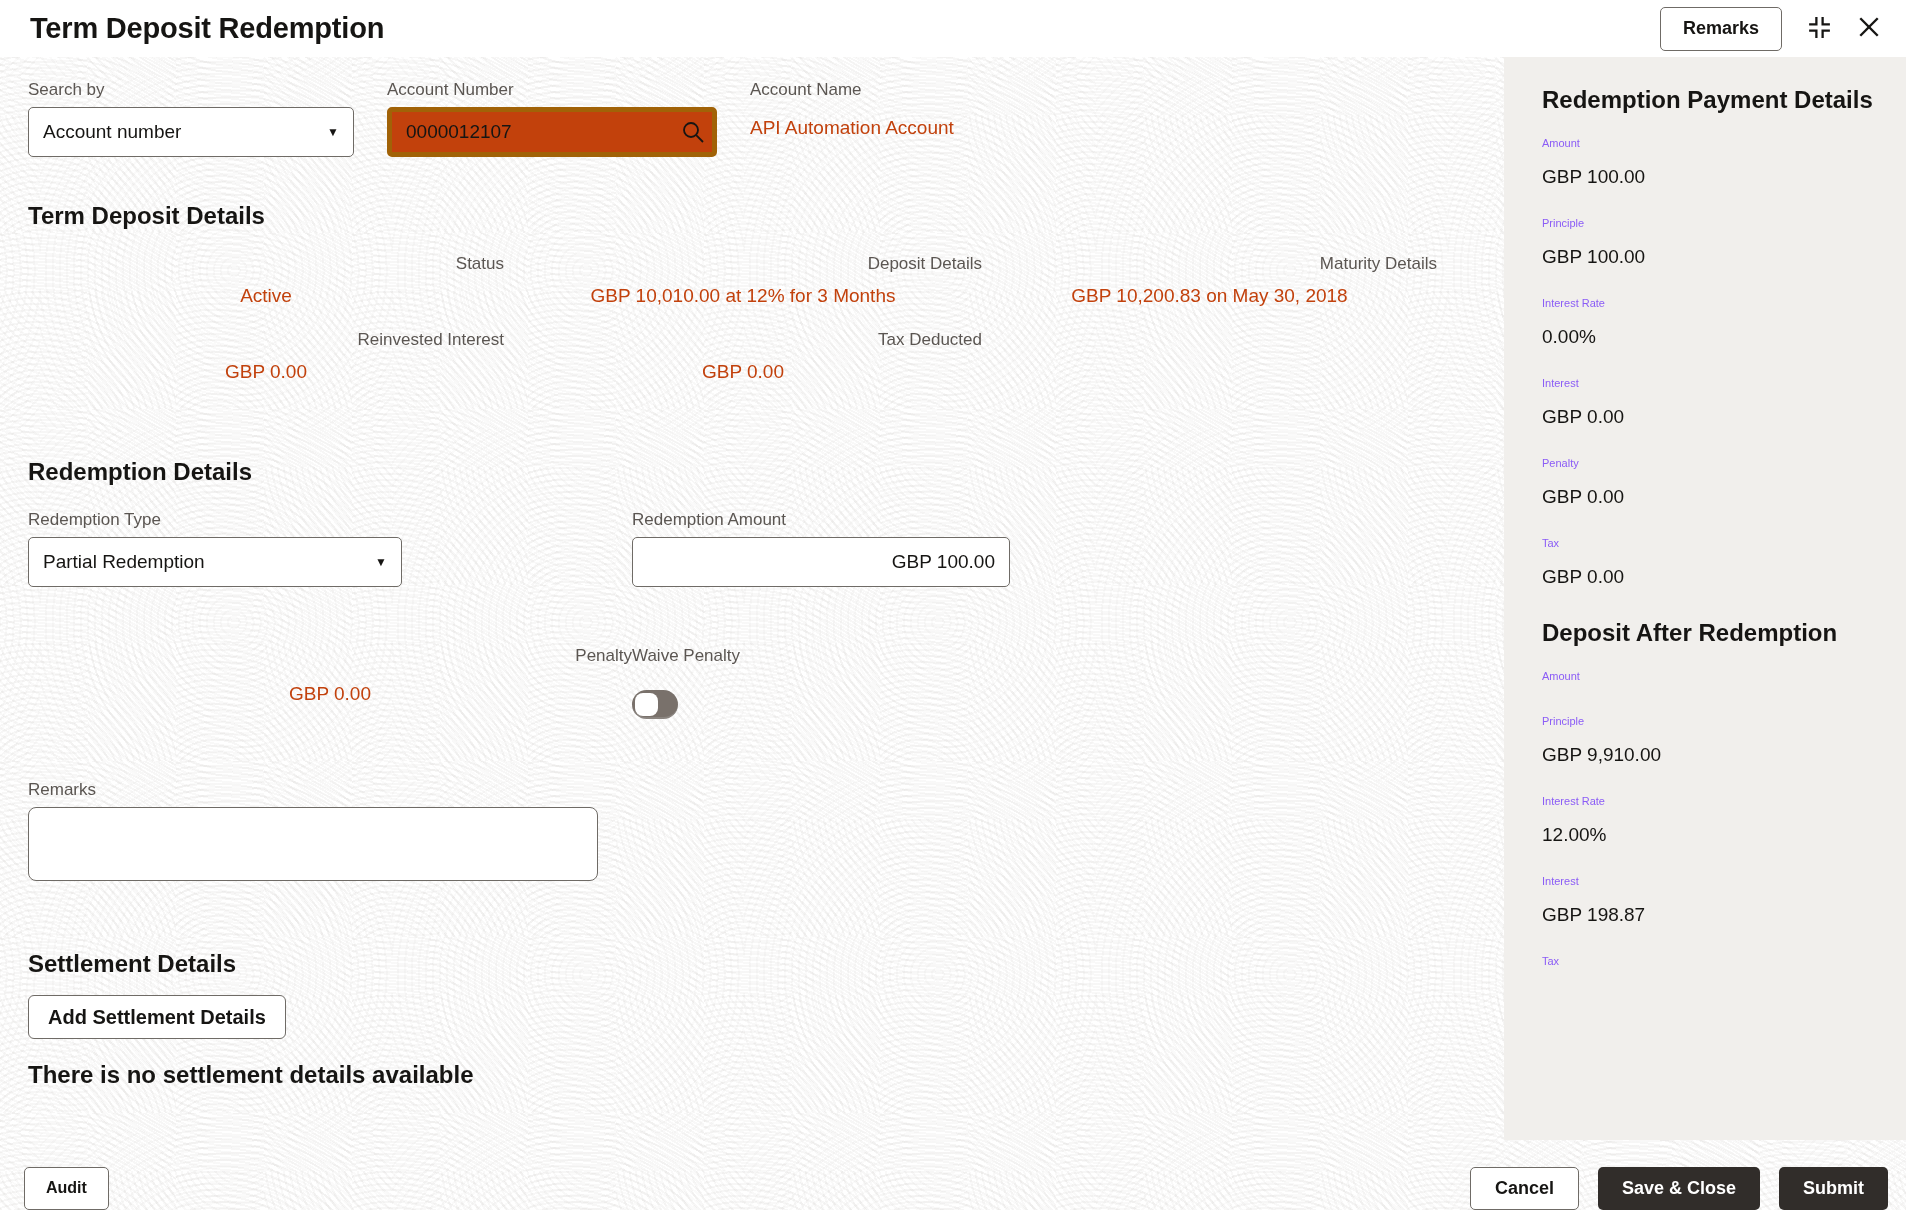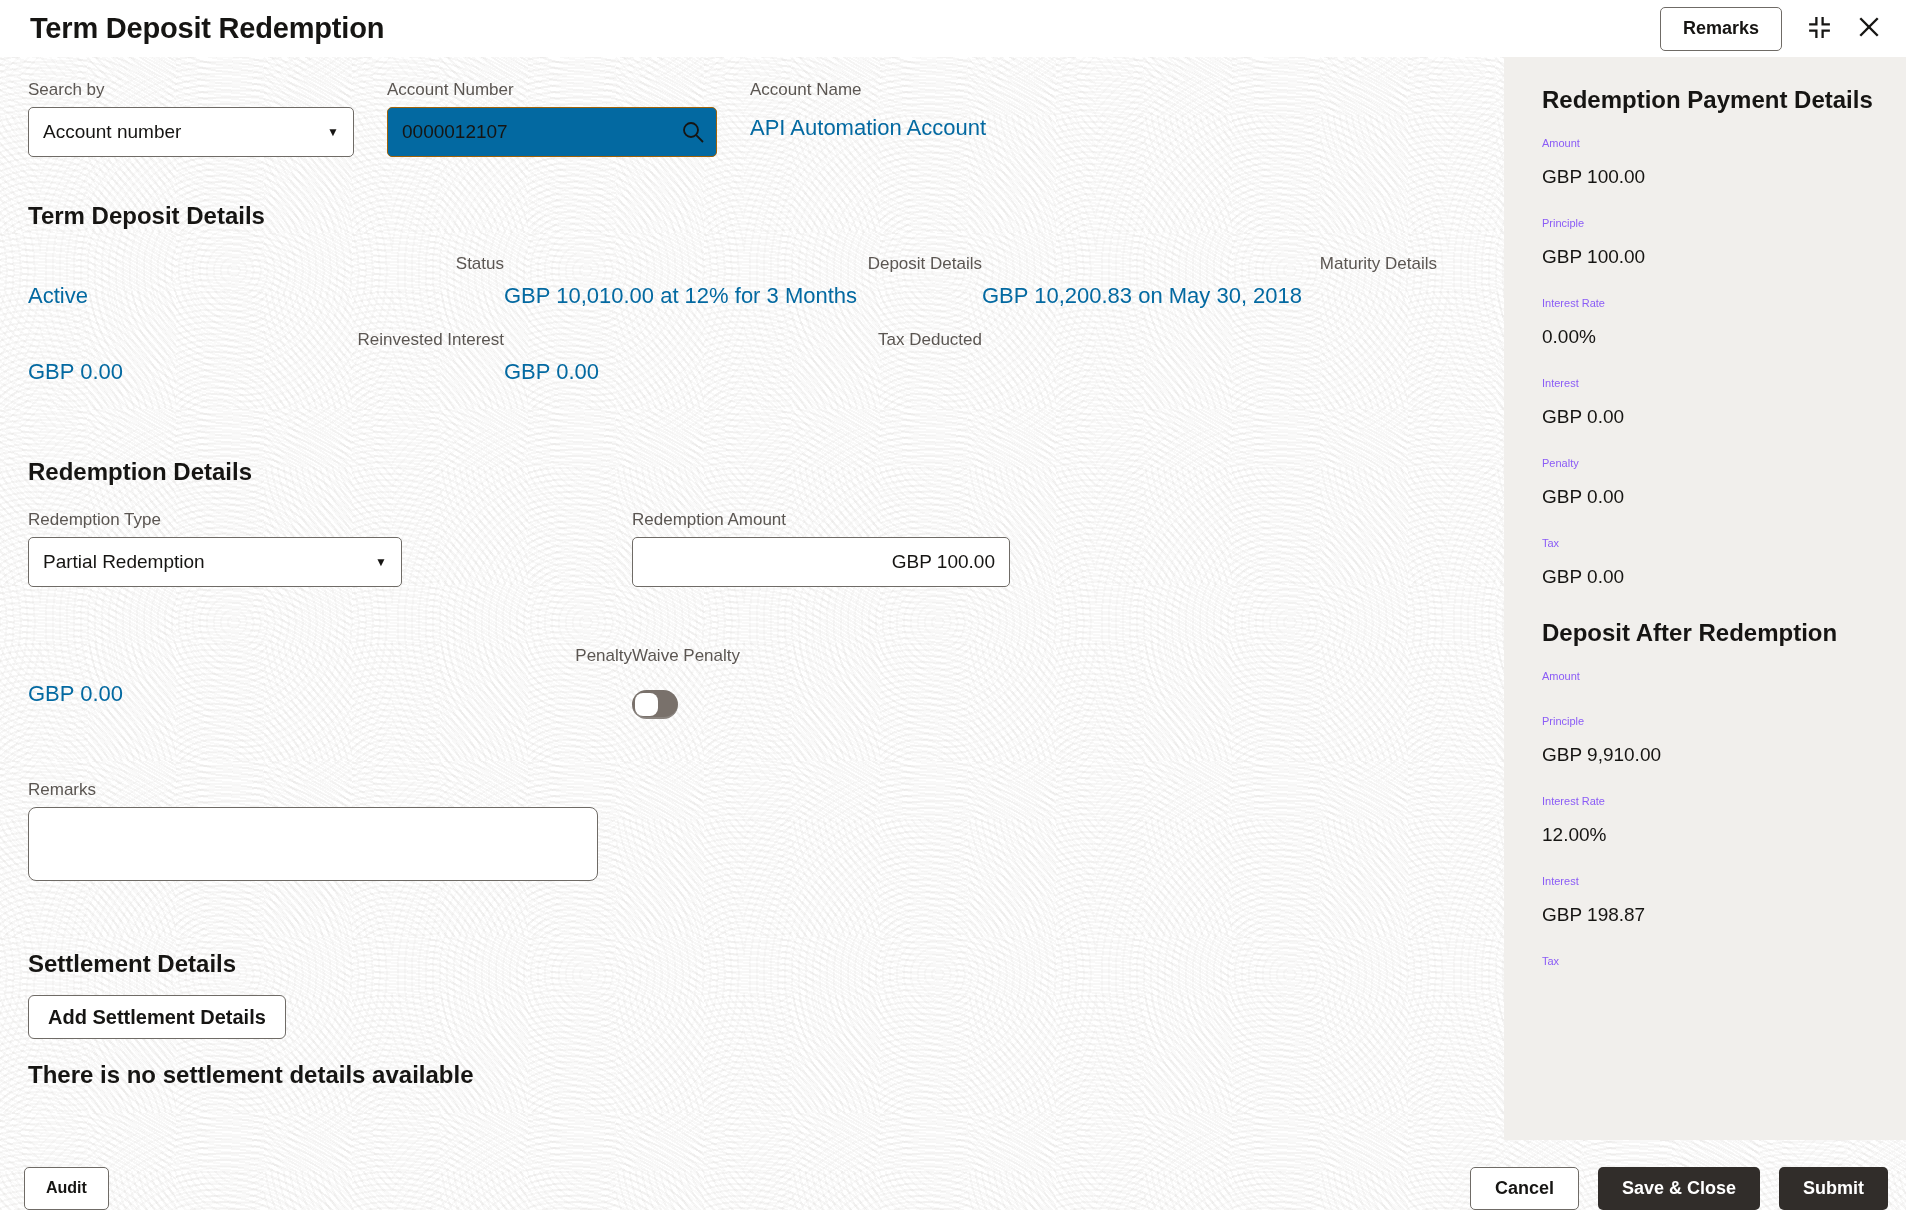--- a/index.html
+++ b/index.html
@@ -33,33 +33,33 @@
     font-size:18px; font-weight:600; color:#161513; cursor:pointer;
     font-family:"Liberation Sans", sans-serif;
   }
   .remarks-btn { height:44px; padding:0 22px; }
   .icon-btn { background:none; border:none; cursor:pointer; display:inline-flex; align-items:center; padding:0; }
 
   
   .main { position:absolute; left:0; top:57px; width:1437px; padding:22px 0 0 28px; z-index:2; }
 
   .field-label { font-size:17px; color:#5b5652; line-height:22px; }
-  .field-value { font-size:22px; color:#0369a1; line-height:26px; }
+  .field-value { font-size:19px; color:#c2410c; line-height:26px;text-align:center; }
 
   .search-row { display:flex; align-items:flex-start; }
   .form-field .field-label { margin-bottom:6px; }
   .control {
     height:50px; background:#ffffff; border:1px solid #6f6b66; border-radius:5px;
     display:flex; align-items:center; padding:0 14px; font-size:19px; color:#161513;
   }
   .select-control { justify-content:space-between; cursor:pointer; }
   .caret { font-size:12px; color:#161513; margin-left:10px; }
   .input-wrap { position:relative; }
   .input-wrap input {
-    width:100%; height:50px; border:1px solid #a16207; border-radius:5px; background:#0369a1;
+    width:100%; height:50px; border:5px solid #a16207; border-radius:5px; background:#c2410c;
     font-size:19px; color:#161513; padding:0 48px 0 14px; font-family:"Liberation Sans", sans-serif; outline:none;
   }
   .input-search-icon { position:absolute; right:12px; top:13px; }
 
   .w-searchby { width:326px; }
   .w-account { width:330px; margin-left:33px; }
   .account-name { margin-left:33px; }
   .account-name .field-value { margin-top:14px; }
 
   .section-heading { font-size:24px; font-weight:800; line-height:30px; }

